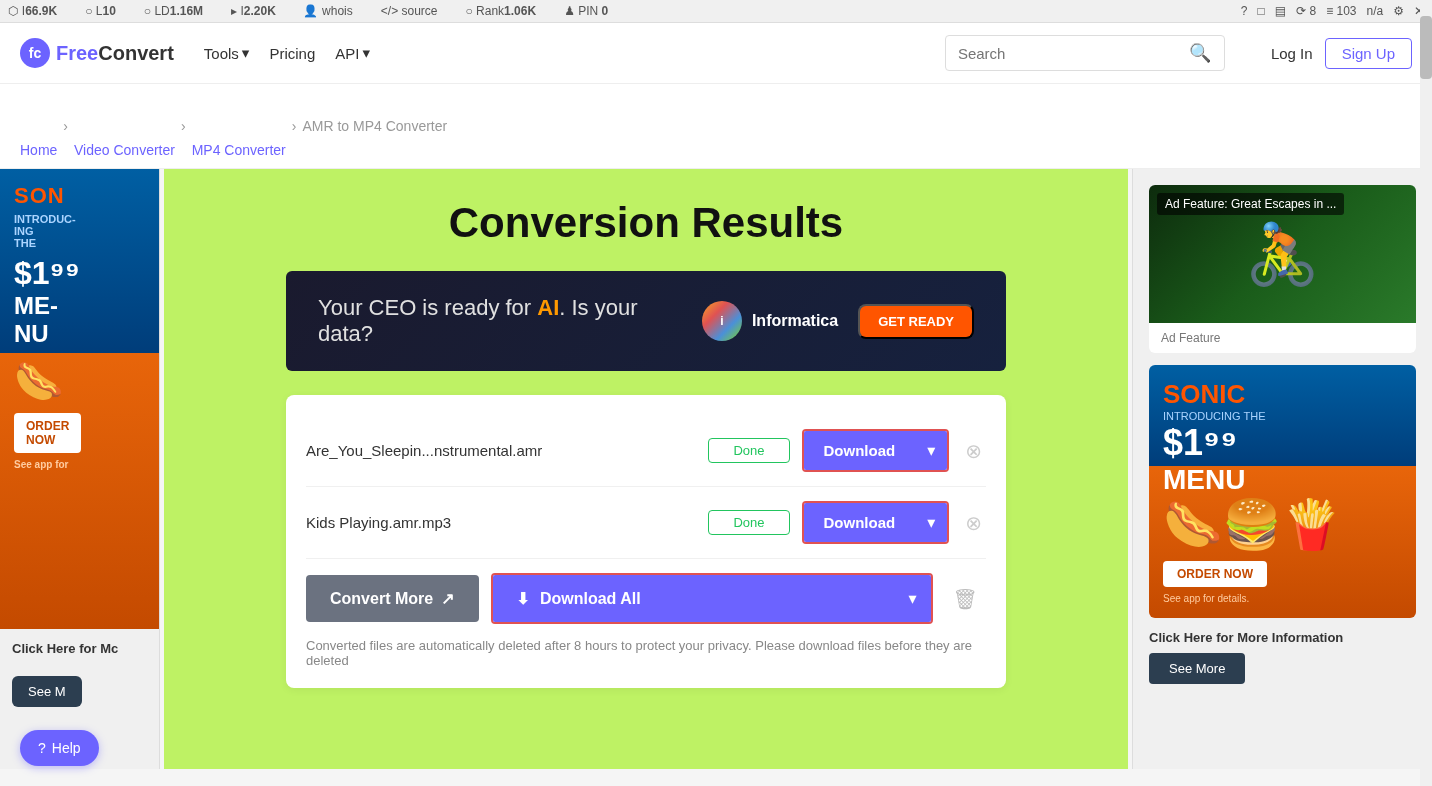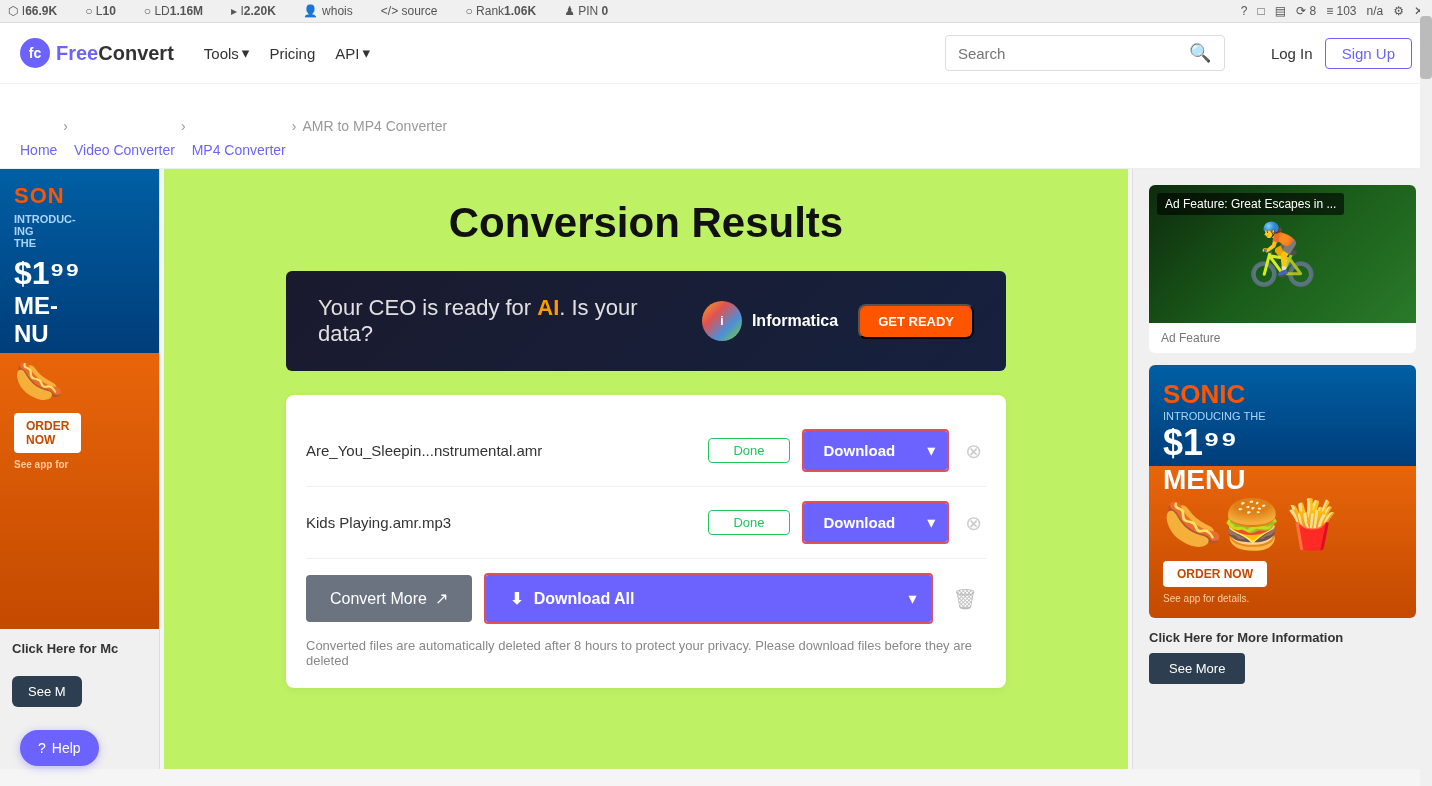--- a/index.html
+++ b/index.html
@@ -181,21 +181,21 @@
       align-items: center;
       gap: 12px;
       margin-top: 14px;
     }
     .convert-more-btn {
       background: #6b7280;
       color: white;
       padding: 14px 24px;
       border-radius: 4px;
       font-size: 16px;
-      font-weight: normal;
+      font-weight: bold;
       cursor: pointer;
       border: none;
       display: flex;
       align-items: center;
       gap: 8px;
     }
     .download-all-group {
       flex: 1;
       display: flex;
       align-items: stretch;

